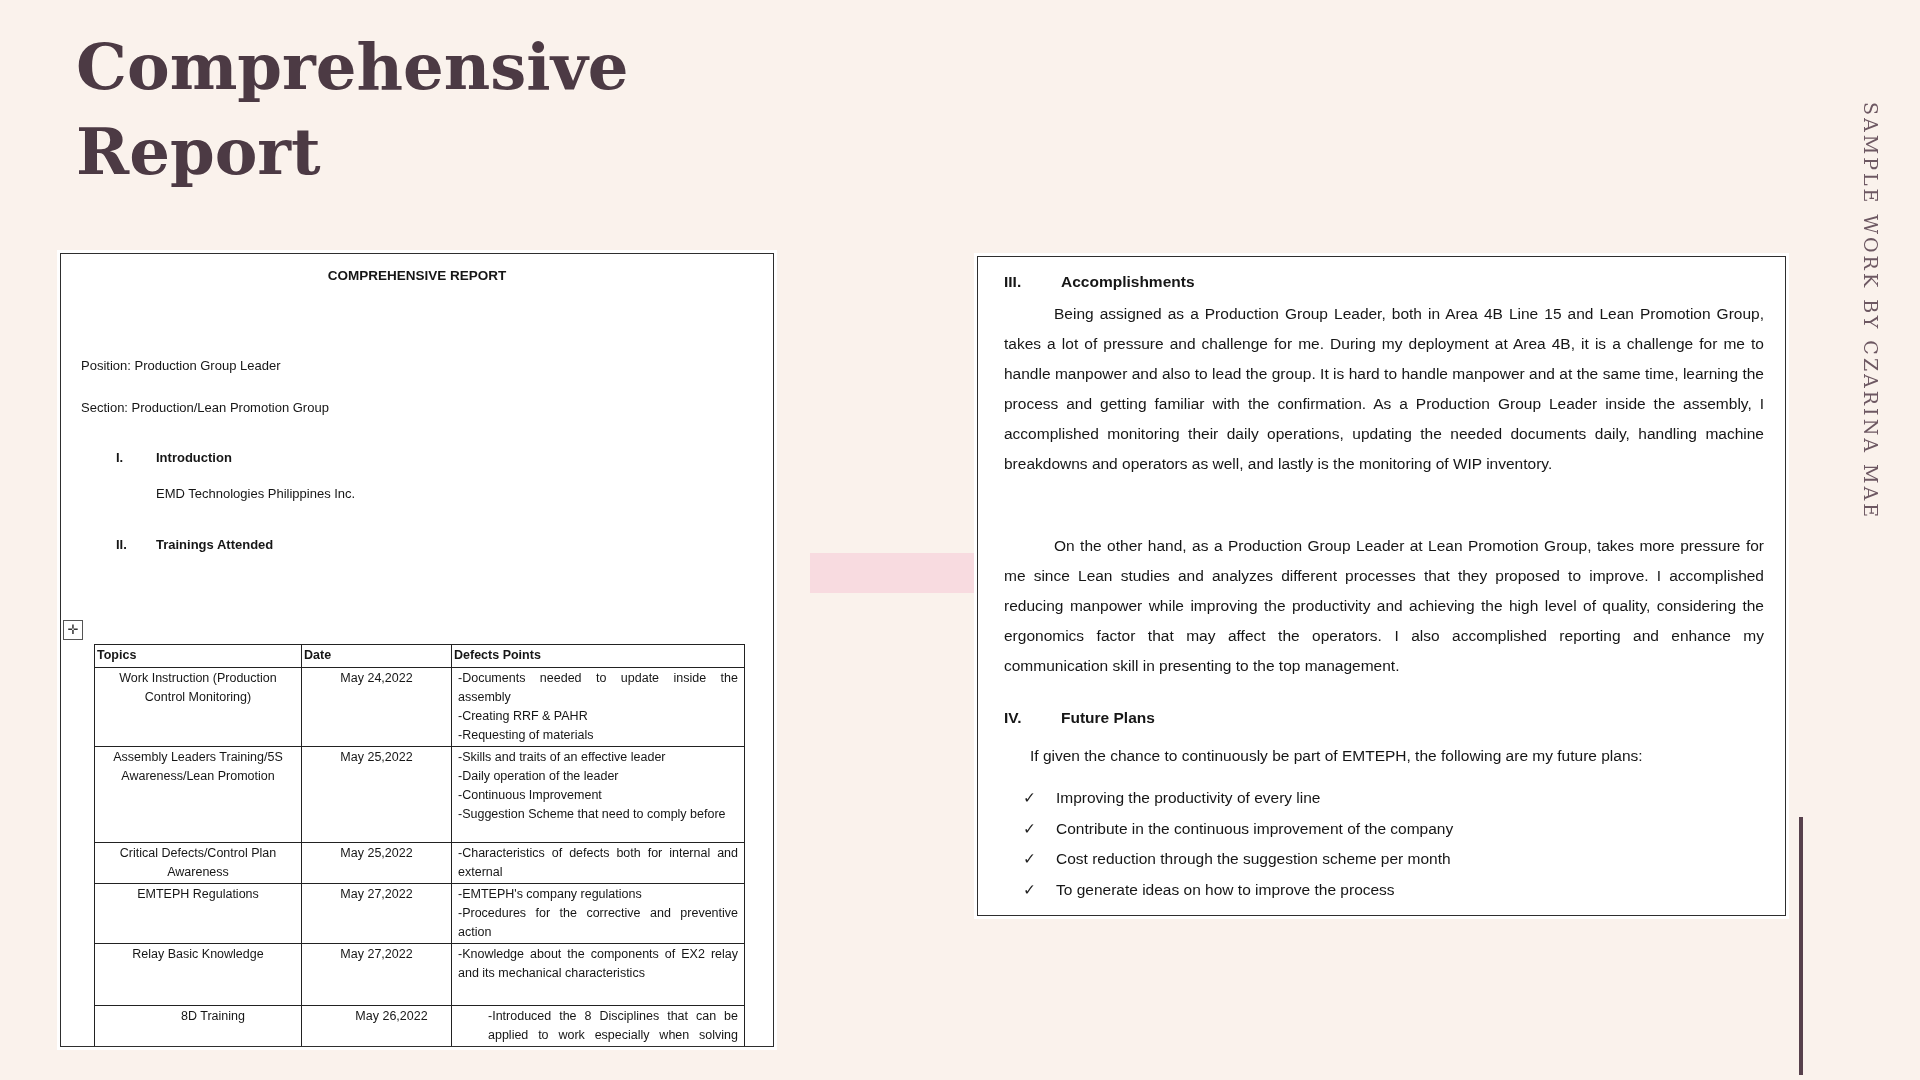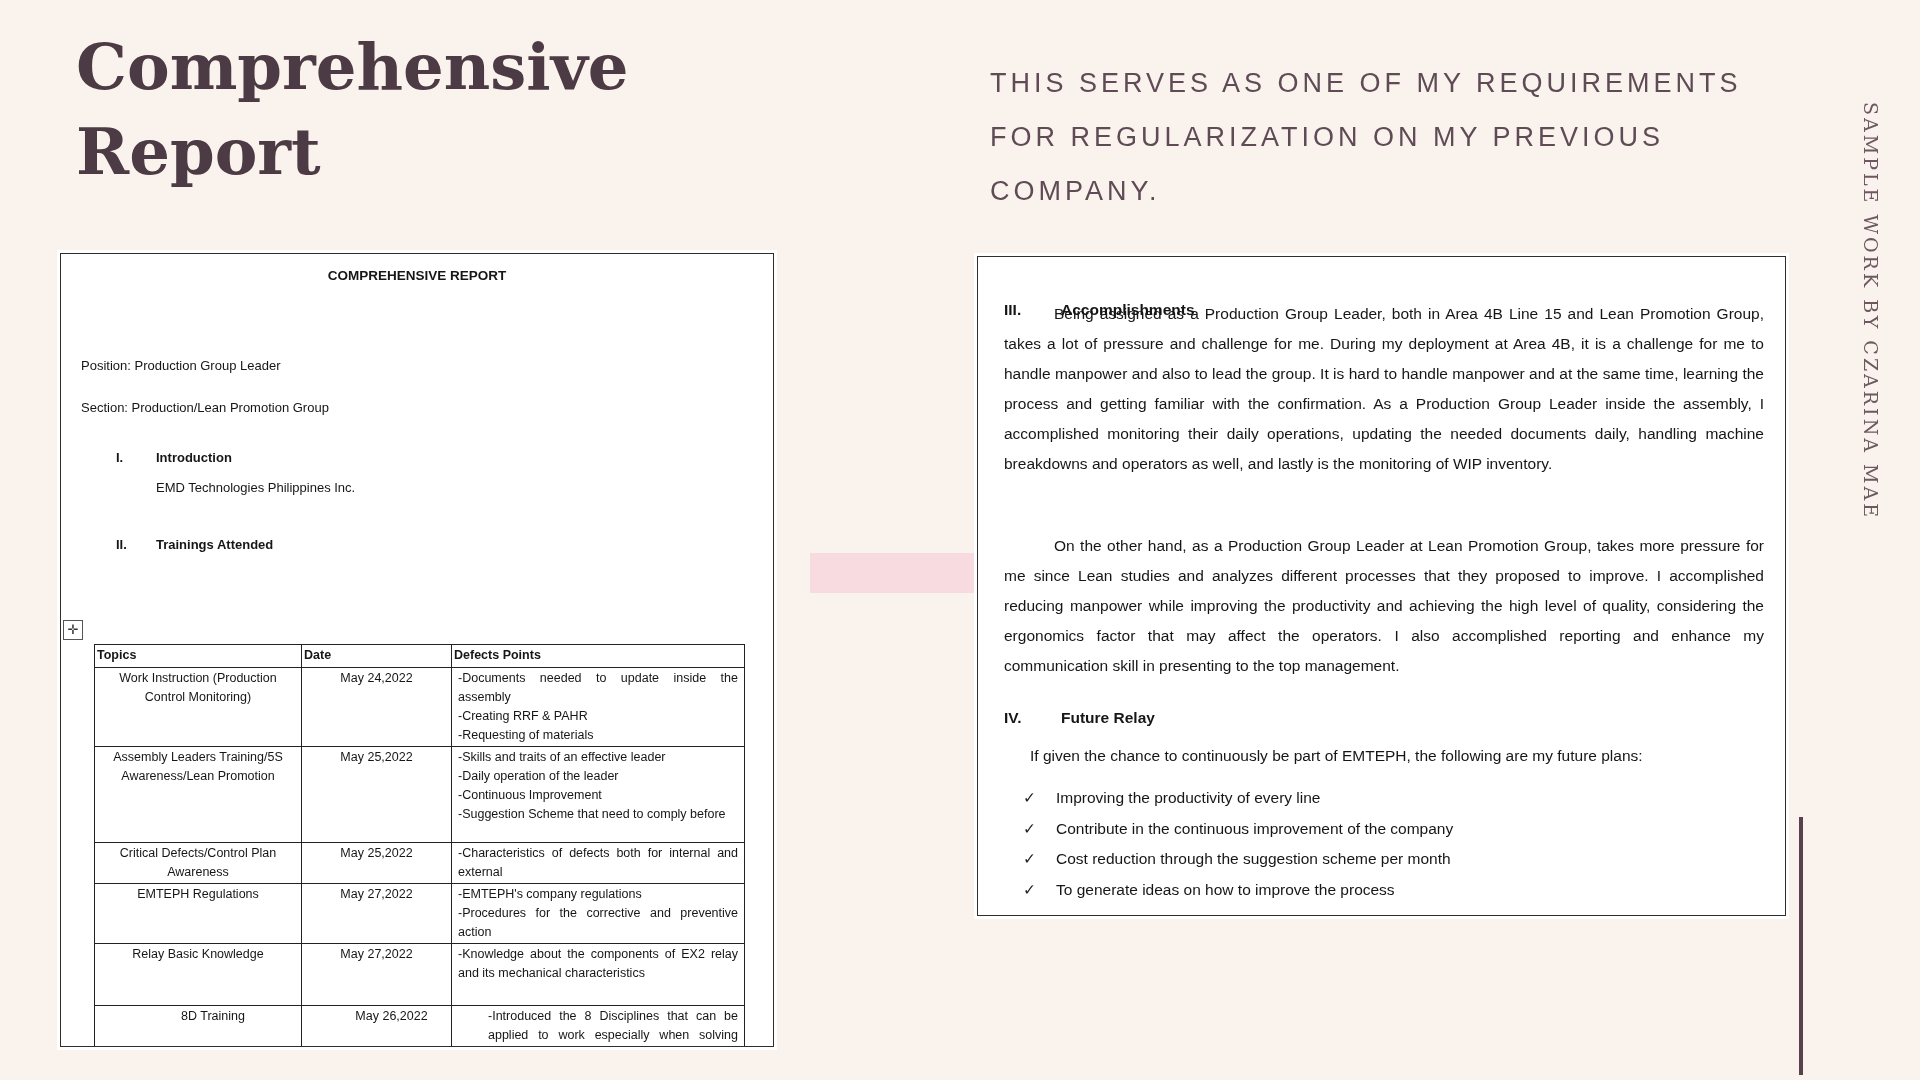--- a/index.html
+++ b/index.html
@@ -37,21 +37,21 @@
 
   .doc1 .doc-title { position:absolute; top:14px; left:0; width:100%; text-align:center; font-weight:700; font-size:13.5px; }
   .doc1 .meta-row { position:absolute; left:20px; right:30px; display:flex; justify-content:space-between; }
   .doc1 .meta-name { top:62px; }
   .doc1 .meta-pos  { top:104px; }
   .doc1 .meta-sec  { top:146px; }
 
   .sec-head { position:absolute; display:flex; font-weight:700; }
   .doc1 .sec-head .num { width:40px; }
   .doc1 .sec1 { left:55px; top:196px; }
-  .doc1 .sec1-body { position:absolute; left:95px; top:226px; }
+  .doc1 .sec1-body { position:absolute; left:95px; top:232px; }
   .doc1 .sec2 { left:55px; top:283px; }
   .doc1 .para {
     position:absolute; left:20px; top:314px; width:662px;
     text-align:justify; text-indent:38px; line-height:21px;
   }
   .handle {
     position:absolute; left:2px; top:366px; width:20px; height:20px;
     border:1px solid #555; background:#fff; color:#333;
     font-size:13px; line-height:18px; text-align:center;
   }
@@ -68,41 +68,40 @@
   }
   table.trainings th { font-weight:700; text-align:left; height:23px; padding:1px 2px; }
   table.trainings td.t-topic { text-align:center; }
   table.trainings td.t-date  { text-align:center; }
   table.trainings td.t-points{ text-align:justify; }
   tr.row1 td{ height:68px;margin-top:28px; } tr.row2 td{ height:96px;margin-top:12px; } tr.row3 td{ height:40px; }
   tr.row4 td{ height:55px; } tr.row5 td{ height:62px; } tr.row6 td{ height:55px;padding-left:36px; }
 
   
   .doc2 .sec-head .num { width:57px; }
-  .doc2 .sec3 { left:26px; top:16px;margin-top:28px; }
+  .doc2 .sec3 { left:26px; top:16px; }
   .doc2 .p1, .doc2 .p2 {
     position:absolute; left:26px; width:760px;
     text-align:justify; text-indent:50px; line-height:30px;
   }
   .doc2 .p1 { top:42px; }
   .doc2 .p2 { top:274px; }
   .doc2 .sec4 { left:26px; top:452px; }
   .doc2 .future-intro { position:absolute; left:52px; top:490px; }
   .doc2 .check-list { position:absolute; left:78px; top:532px; }
   .doc2 .check-item { display:flex; height:30.5px; align-items:flex-start; }
   .doc2 .check-mark { width:33px; margin-left:-33px; color:#222; }
 </style>
 </head>
 <body>
 
 <div class="stage">
 
   <h1 class="slide-title">Comprehensive Report</h1>
 
-  <div class="intro-text">THIS SERVES AS ONE OF MY REQUIREMENTS FOR REGULARIZATION ON MY PREVIOUS COMPANY.</div>
 
   <div class="side-note">SAMPLE WORK BY CZARINA MAE</div>
 
   <div class="pink-strip"></div>
   <div class="accent-line"></div>
 
   <div class="doc doc1">
     <div class="doc-title">COMPREHENSIVE REPORT</div>
 
     <div class="meta-row meta-pos">
@@ -193,21 +192,21 @@
   <div class="doc doc2">
     <div class="sec-head sec3">
       <span class="num">III.</span>
       <span>Accomplishments</span>
     </div>
     <p class="p1">Being assigned as a Production Group Leader, both in Area 4B Line 15 and Lean Promotion Group, takes a lot of pressure and challenge for me. During my deployment at Area 4B, it is a challenge for me to handle manpower and also to lead the group. It is hard to handle manpower and at the same time, learning the process and getting familiar with the confirmation. As a Production Group Leader inside the assembly, I accomplished monitoring their daily operations, updating the needed documents daily, handling machine breakdowns and operators as well, and lastly is the monitoring of WIP inventory.</p>
     <p class="p2">On the other hand, as a Production Group Leader at Lean Promotion Group, takes more pressure for me since Lean studies and analyzes different processes that they proposed to improve. I accomplished reducing manpower while improving the productivity and achieving the high level of quality, considering the ergonomics factor that may affect the operators. I also accomplished reporting and enhance my communication skill in presenting to the top management.</p>
 
     <div class="sec-head sec4">
       <span class="num">IV.</span>
-      <span>Future Relay</span>
+      <span>Future Plans</span>
     </div>
     <div class="future-intro">If given the chance to continuously be part of EMTEPH, the following are my future plans:</div>
 
     <div class="check-list">
       <div class="check-item">
         <span class="check-mark">✓</span>
         <span>Improving the productivity of every line</span>
       </div>
       <div class="check-item">
         <span class="check-mark">✓</span>

